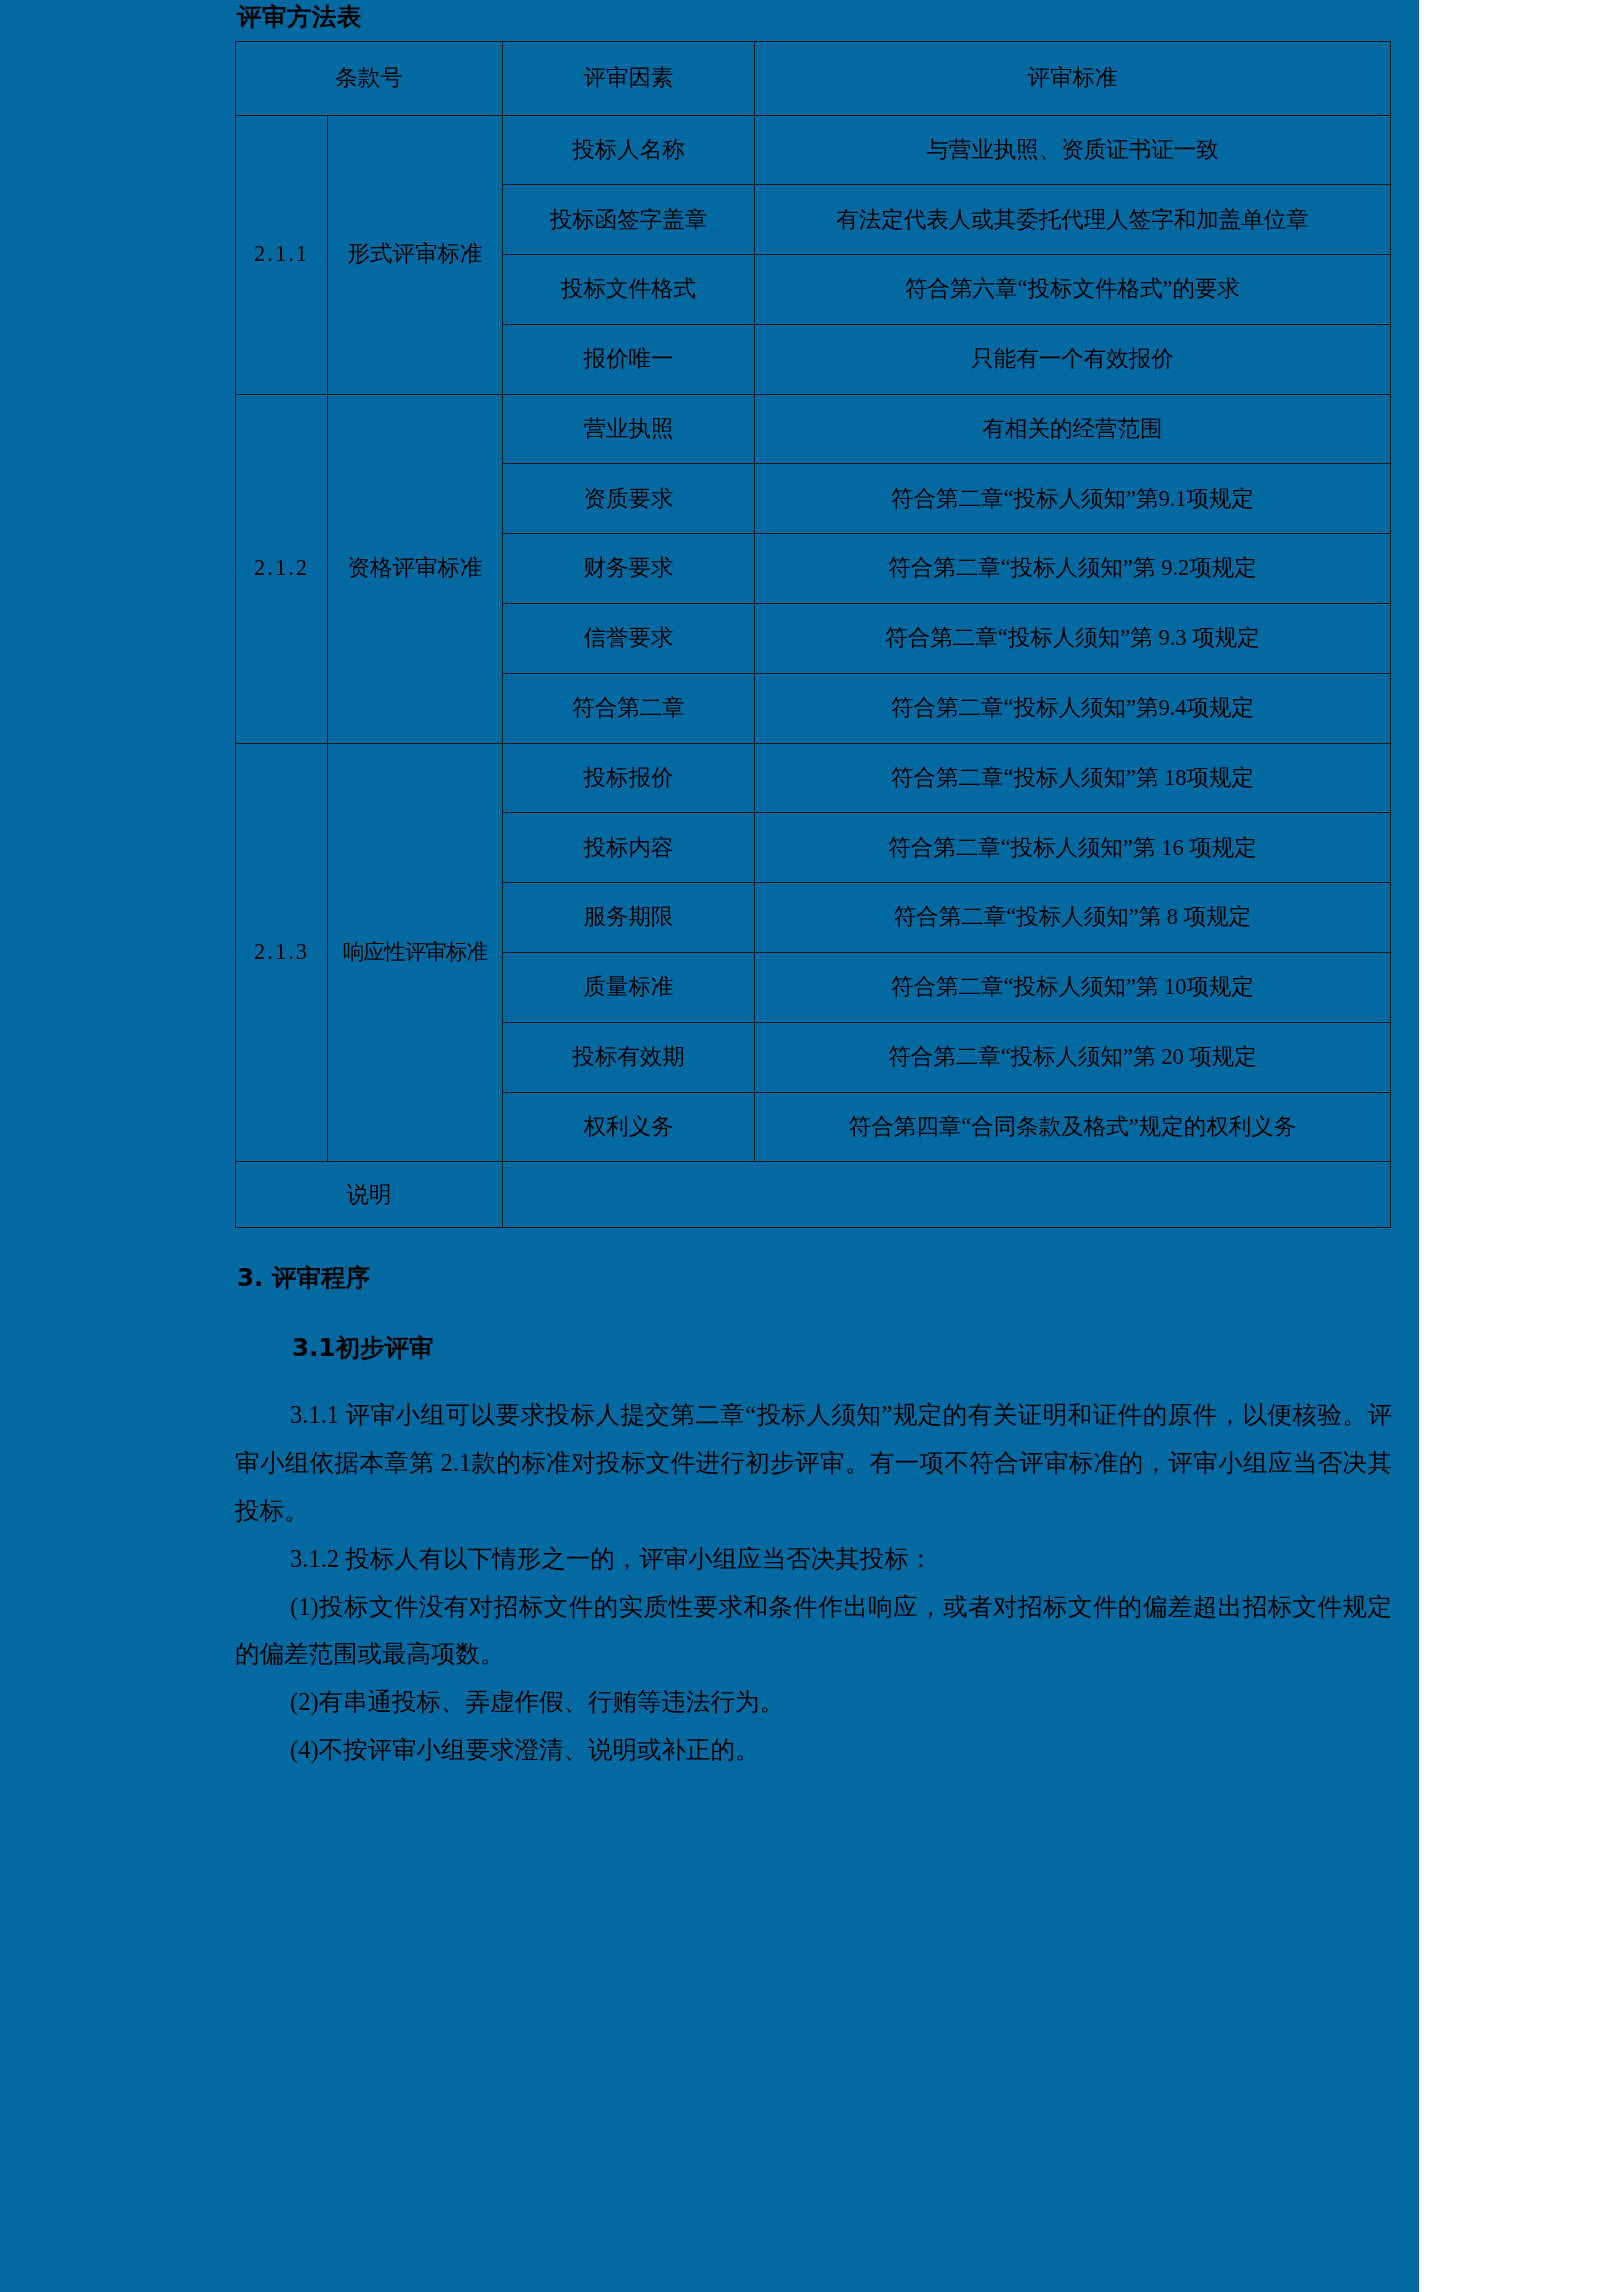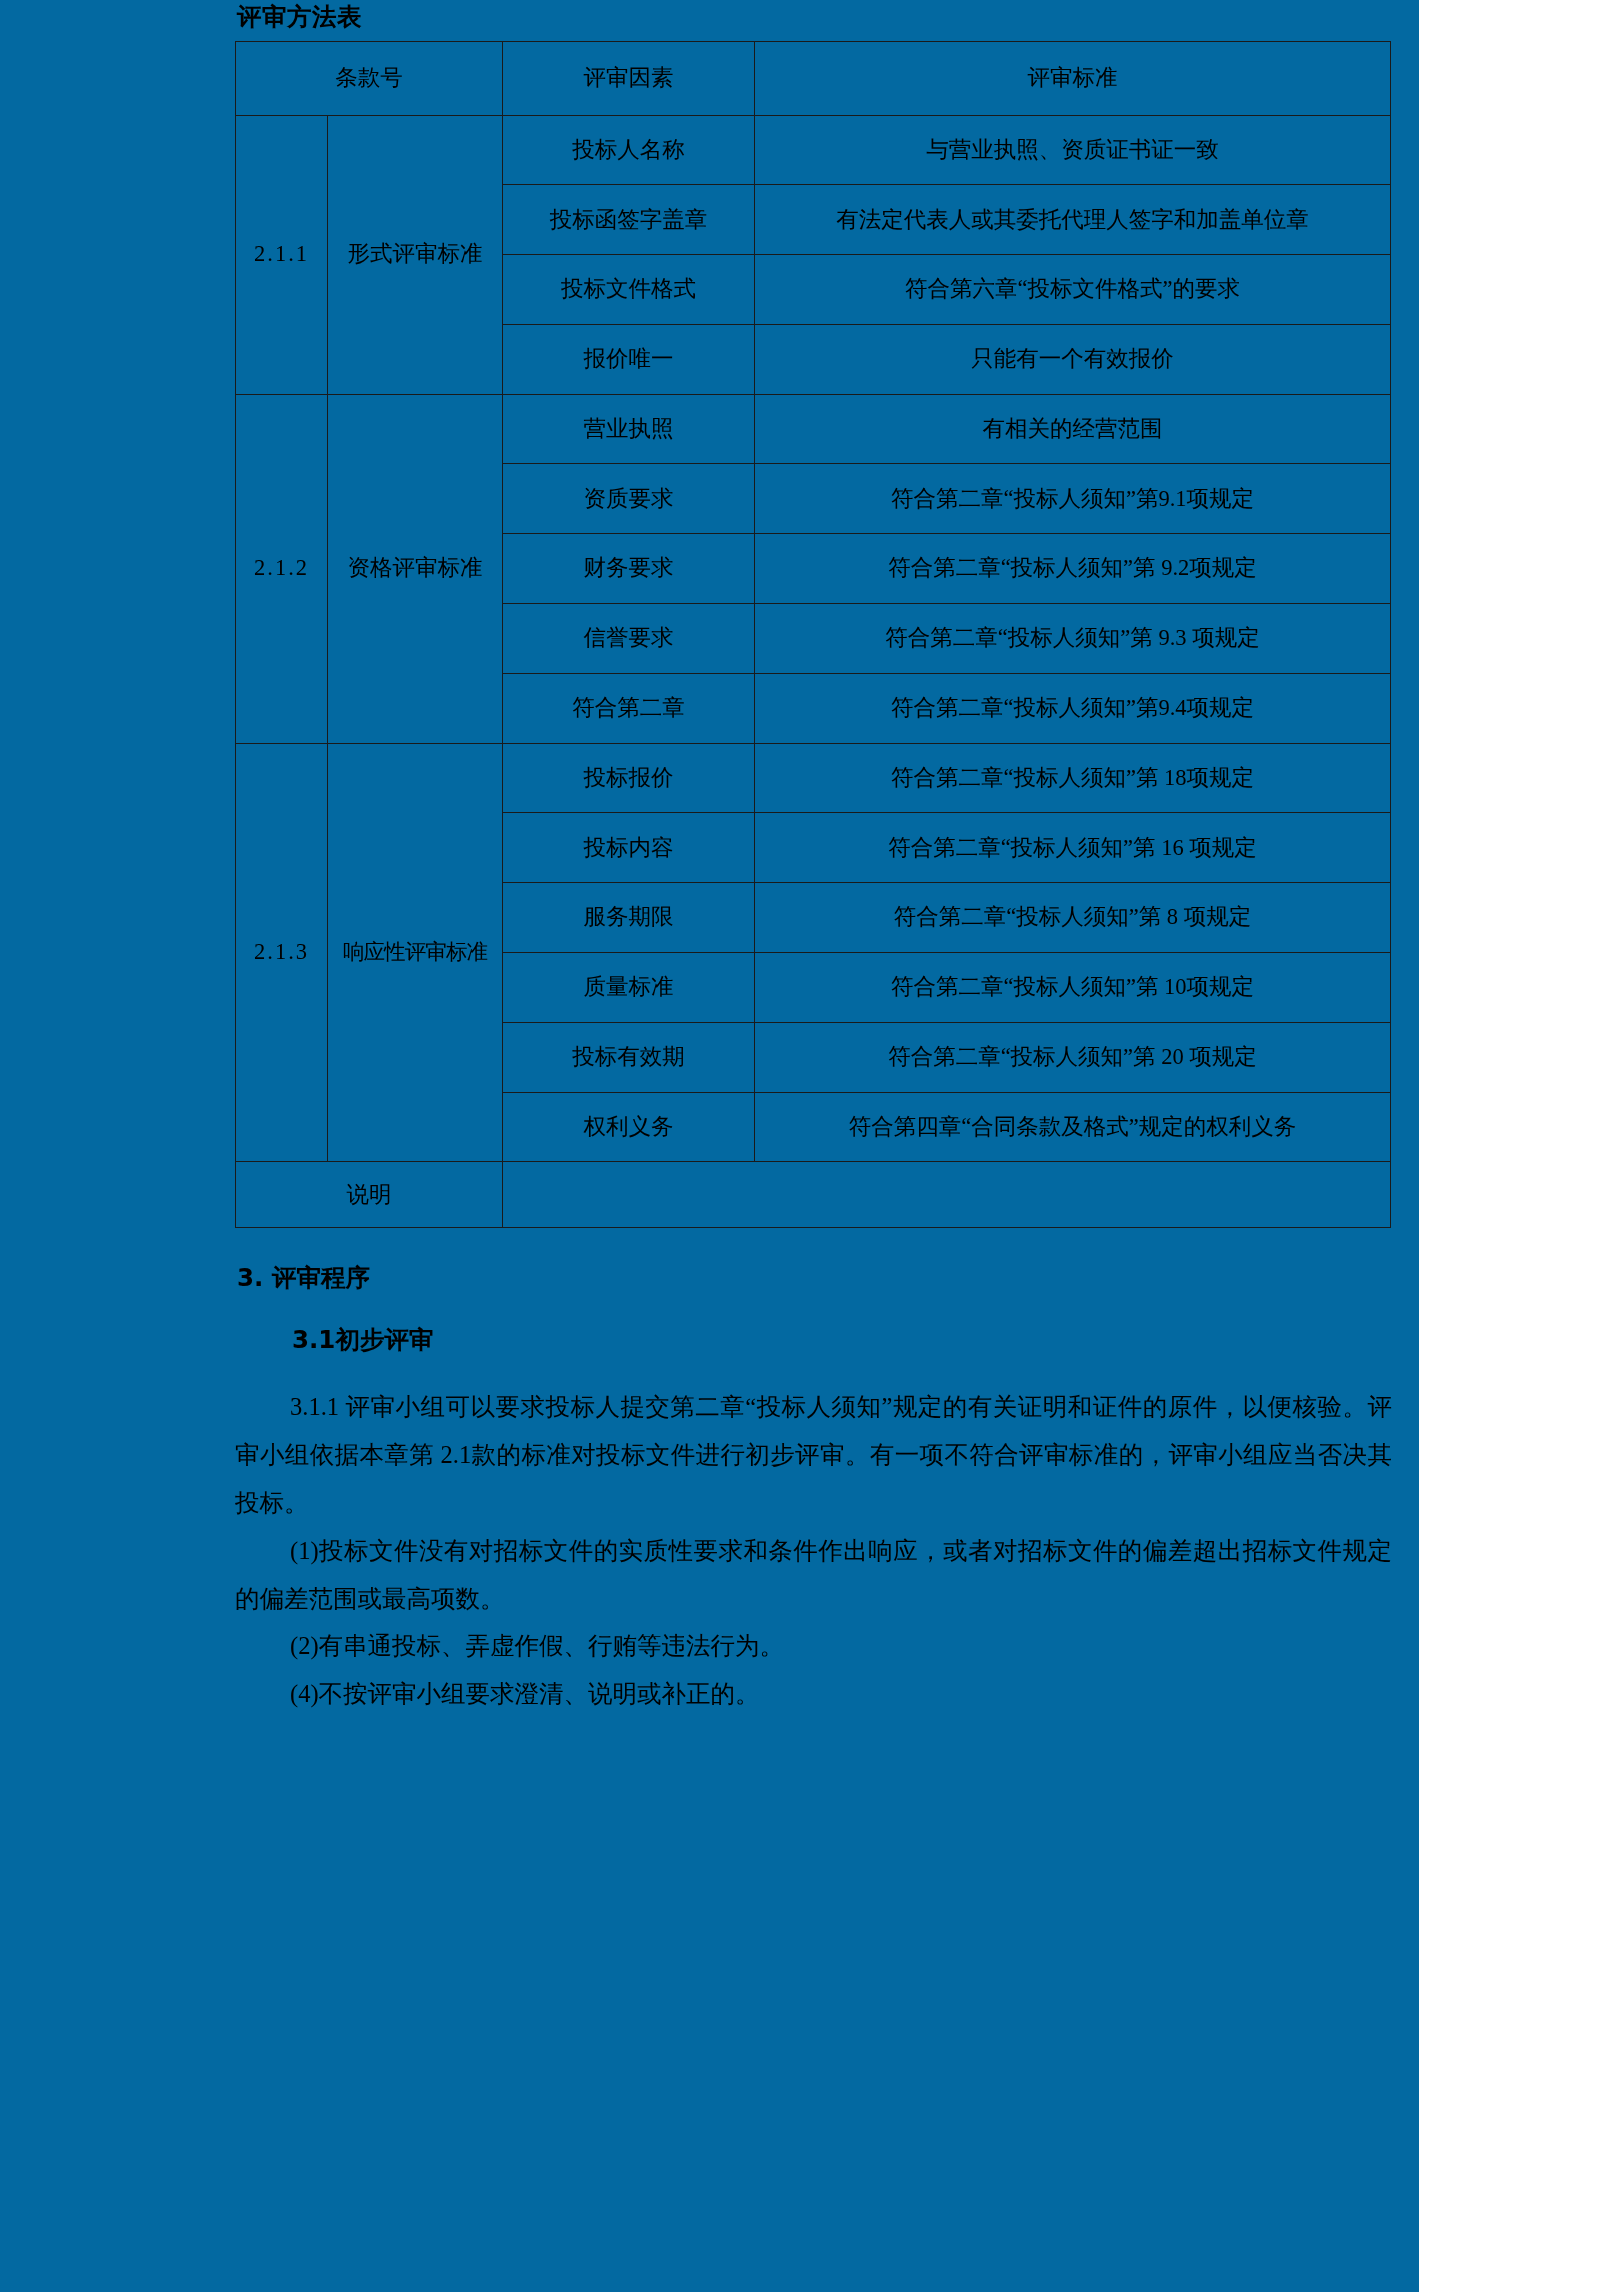--- a/index.html
+++ b/index.html
@@ -79,21 +79,21 @@
   .heading-1 {
     font-family: "DejaVu Sans", "Liberation Sans", sans-serif;
     font-weight: bold;
     font-size: 24.5px;
     margin: 33px 0 0 2px;
   }
   .heading-2 {
     font-family: "DejaVu Sans", "Liberation Sans", sans-serif;
     font-weight: bold;
     font-size: 24.5px;
-    margin: 29px 0 0 57px;
+    margin: 37px 0 0 57px;
   }
   p.body-par {
     font-size: 24.5px;
     line-height: 1.95;
     margin: 0;
     text-align: justify;
     text-indent: 55px;
     font-family: "Liberation Serif", "DejaVu Serif", serif;
   }
   p.body-par.first-par { margin-top: 27.4px; }
@@ -209,20 +209,21 @@
           <td class="note-blank" colspan="2"></td>
         </tr>
       </tbody>
     </table>
 
     <div class="heading-1">3. 评审程序</div>
 
     <div class="heading-2">3.1初步评审</div>
 
     <p class="body-par first-par">3.1.1 评审小组可以要求投标人提交第二章“投标人须知”规定的有关证明和证件的原件，以便核验。评审小组依据本章第 2.1款的标准对投标文件进行初步评审。有一项不符合评审标准的，评审小组应当否决其投标。</p>
+    <p class="body-par">3.1.2 投标人有以下情形之一的，评审小组应当否决其投标：</p>
     <p class="body-par sub-item">(1)投标文件没有对招标文件的实质性要求和条件作出响应，或者对招标文件的偏差超出招标文件规定的偏差范围或最高项数。</p>
     <p class="body-par sub-item">(2)有串通投标、弄虚作假、行贿等违法行为。</p>
     <p class="body-par sub-item">(4)不按评审小组要求澄清、说明或补正的。</p>
 
   </div>
 
 </div>
 
 
 </body></html>

